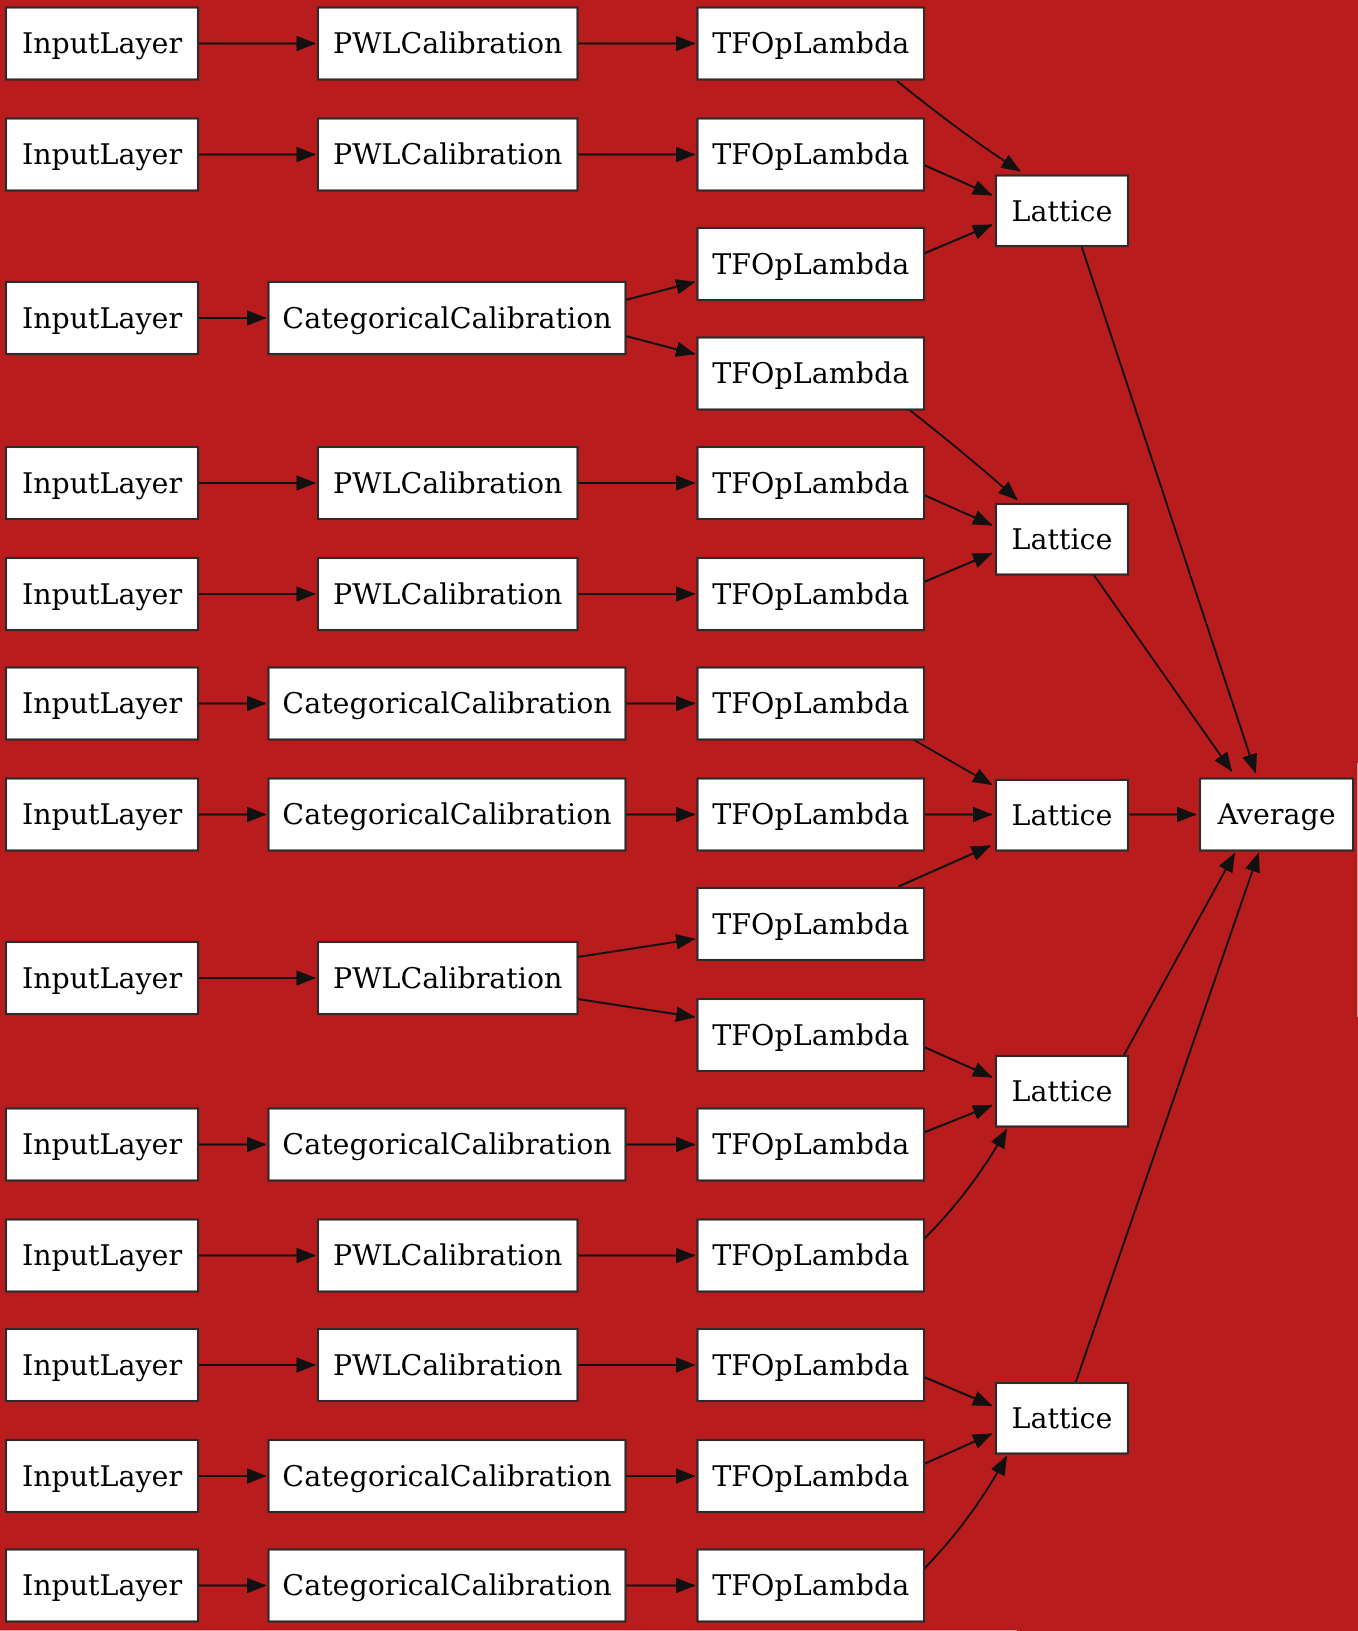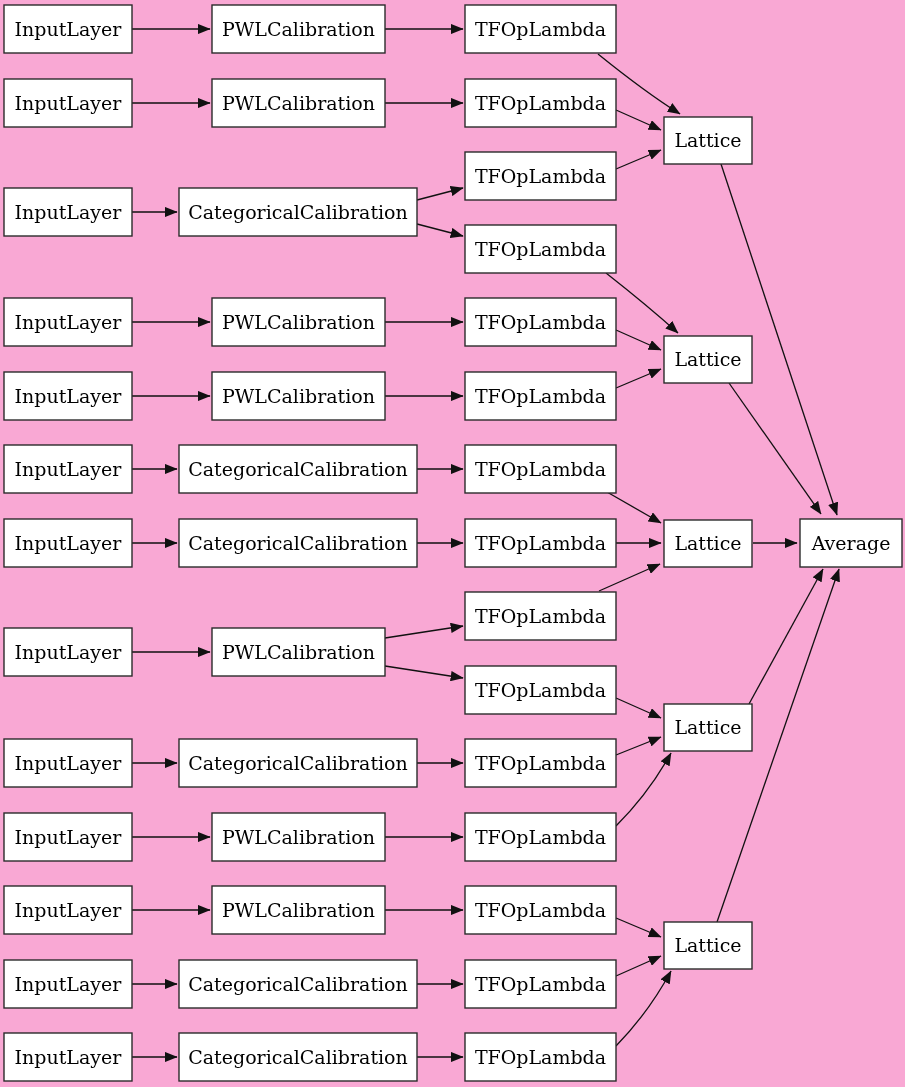--- a/index.html
+++ b/index.html
@@ -12,21 +12,21 @@
   }
   svg text {
     font-family: "DejaVu Serif", "Liberation Serif", serif;
     font-size: 19px;
   }
   .edge { fill: none; }
 </style>
 </head>
 <body>
 
-<div id="canvas" style="background: #f9a8d4;">
+<div id="canvas" style="background: #b91c1c;">
   <svg id="graph-svg" width="905" height="1087" viewBox="0 0 905 1087" xmlns="http://www.w3.org/2000/svg">
     <defs>
       <marker id="arrow" viewBox="0 0 10 8" refX="9.5" refY="4" markerWidth="10" markerHeight="8" orient="auto">
         <path d="M0,0 L10,4 L0,8 z" fill="#111111"></path>
       </marker>
     </defs>
     <g id="edges-layer">
         <path d="M132,29 L210,29" class="edge" stroke="#111111" stroke-width="1.3" marker-end="url(#arrow)"></path>
         <path d="M132,103 L210,103" class="edge" stroke="#111111" stroke-width="1.3" marker-end="url(#arrow)"></path>
         <path d="M132,212 L177,212" class="edge" stroke="#111111" stroke-width="1.3" marker-end="url(#arrow)"></path>

